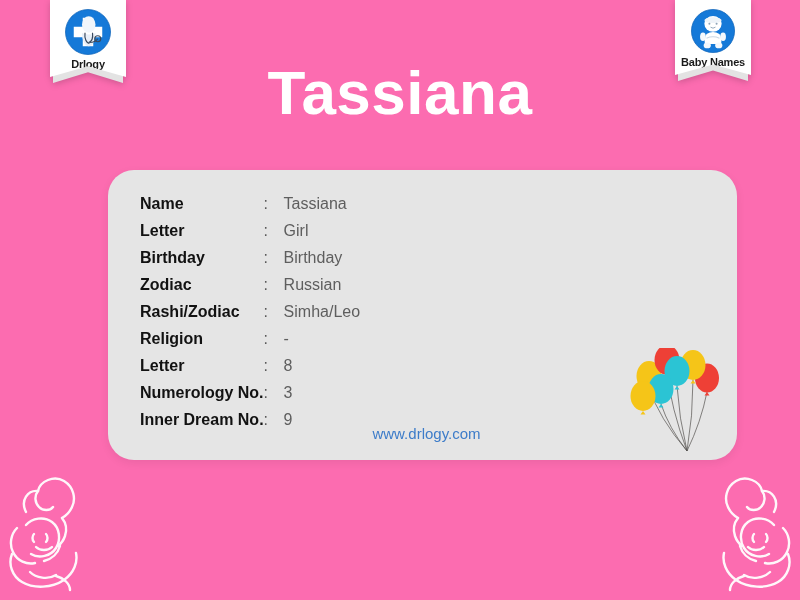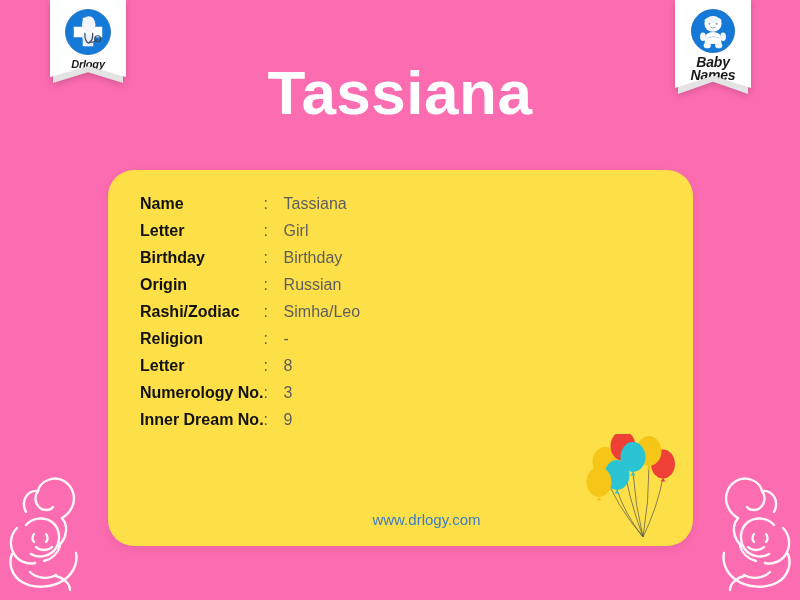--- a/index.html
+++ b/index.html
@@ -37,21 +37,20 @@
   }
   .ribbon.left  { left: 50px; }
   .ribbon.right { left: 675px; }
   .ribbon-body {
     background: #ffffff;
     padding: 8px 4px 6px 4px;
     -webkit-clip-path: polygon(0 0, 100% 0, 100% 100%, 50% 86%, 0 100%);
     clip-path: polygon(0 0, 100% 0, 100% 100%, 50% 86%, 0 100%);
     position: relative;
     z-index: 2;
-    font-style: italic;
   }
   .ribbon-shadow {
     position: absolute;
     left: 3px; right: 3px;
     top: 6px;
     height: 100%;
     background: #e3e3e3;
     -webkit-clip-path: polygon(0 0, 100% 0, 100% 100%, 50% 86%, 0 100%);
     clip-path: polygon(0 0, 100% 0, 100% 100%, 50% 86%, 0 100%);
     z-index: 1;
@@ -62,21 +61,21 @@
     display: block;
     margin: 0 auto 2px auto;
   }
   .badge-label {
     font-size: 11px;
     font-weight: bold;
     color: #1a1a1a;
     letter-spacing: -0.2px;
     line-height: 13px;
   }
-  .ribbon.right .badge-label { font-size: 14px; }
+  .ribbon.right .badge-label { font-size: 11px; }
   .ribbon.right .badge-icon { width: 46px; height: 46px; }
 
   
   .page-title {
     position: absolute;
     top: 58px;
     left: 0;
     width: 800px;
     text-align: center;
     font-size: 62px;
@@ -85,25 +84,26 @@
     letter-spacing: 0.5px;
     line-height: 70px;
   }
 
   
   .card {
     position: absolute;
     left: 108px;
     top: 170px;
     width: 585px;
-    height: 376px;
-    background: #fde047;
+    height: 290px;
+    background: #e5e5e5;
     border-radius: 26px;
     box-shadow: 0 3px 10px rgba(0,0,0,.07);
     overflow: hidden;
+    padding-left: 44px;
   }
 
   .info-table {
     position: absolute;
     left: 32px;
     top: 20px;
     border-collapse: collapse;
   }
   .info-table td {
     padding: 0;
@@ -249,21 +249,21 @@
         <td class="cell-value">Girl</td>
       </tr>
 
       <tr>
         <td class="cell-label">Birthday</td>
         <td class="cell-colon">:</td>
         <td class="cell-value">Birthday</td>
       </tr>
 
       <tr>
-        <td class="cell-label">Origin</td>
+        <td class="cell-label">Zodiac</td>
         <td class="cell-colon">:</td>
         <td class="cell-value">Russian</td>
       </tr>
 
       <tr>
         <td class="cell-label">Rashi/Zodiac</td>
         <td class="cell-colon">:</td>
         <td class="cell-value">Simha/Leo</td>
       </tr>
 

